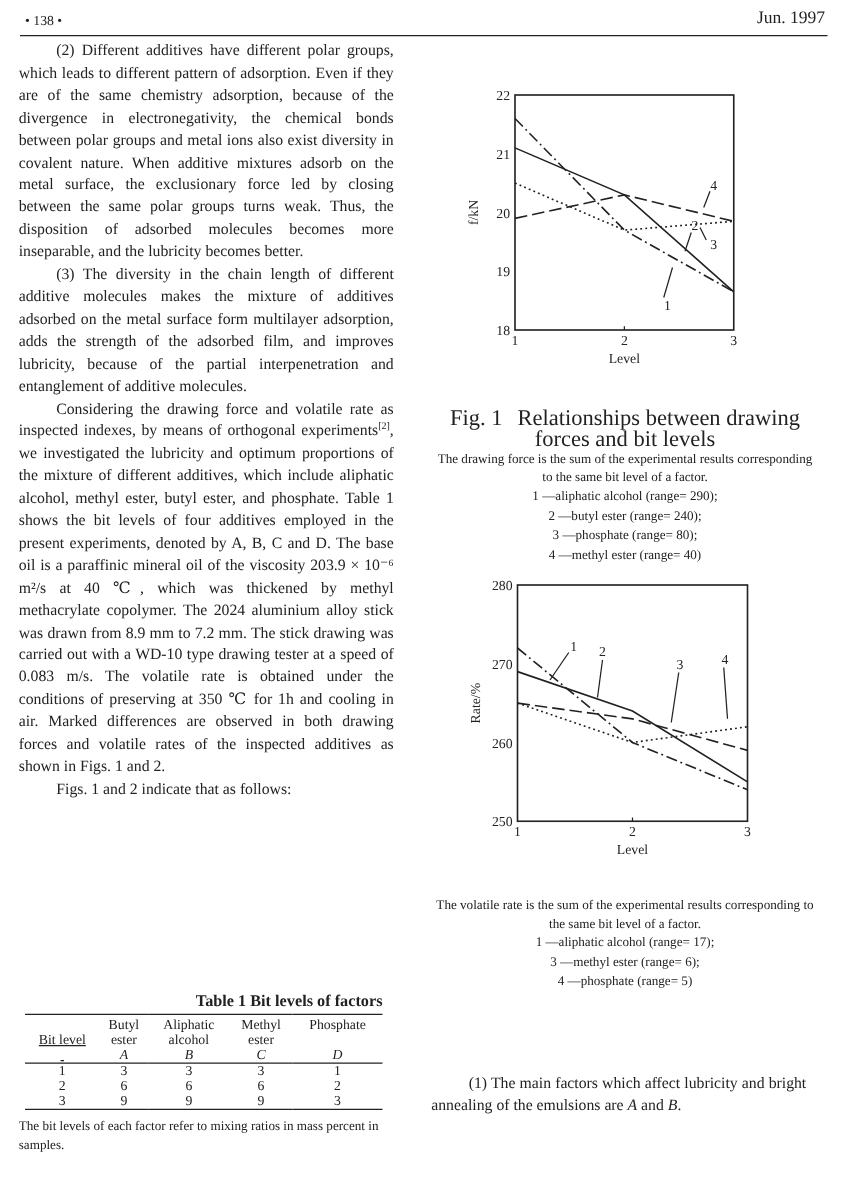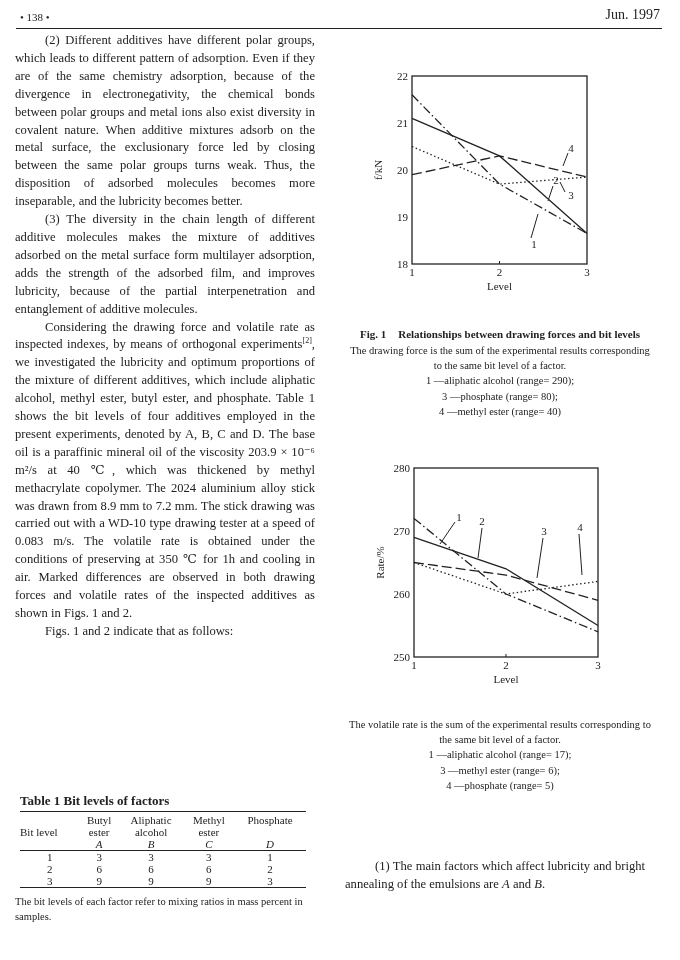--- a/index.html
+++ b/index.html
@@ -16,34 +16,34 @@
   .header .date { position: absolute; right: 2px; top: 7px; font-size: 14px; }
 
   .col-left { position: absolute; left: 15px; top: 32px; width: 300px; }
   .para {
     font-size: 12.6px; line-height: 17.9px; text-align: justify; margin: 0;
   }
   .para.indent { text-indent: 30px; }
   .para sup { font-size: 8px; line-height: 0; }
 
   .table-wrap { position: absolute; left: 20px; top: 793px; width: 286px; }
-  .table-title { text-align: left; font-weight: bold; font-size: 13px; margin-bottom: 2px; }
+  .table-title { text-align: right; font-weight: bold; font-size: 13px; margin-bottom: 2px; }
   table.bits { width: 100%; border-collapse: collapse; font-size: 11px; }
   table.bits thead tr:first-child th { border-top: 1.5px solid #222; }
   table.bits th { font-weight: normal; line-height: 12px; padding: 2px 0 0 0; vertical-align: bottom; text-align: center; }
   table.bits th .sym { font-style: italic; display: block; }
   table.bits thead { border-bottom: 1.5px solid #222; }
   table.bits td { text-align: center; line-height: 12px; padding: 0; }
   table.bits tbody tr:last-child td { border-bottom: 1.5px solid #222; }
   .table-note { position: absolute; left: 15px; top: 894px; width: 305px; font-size: 10.5px; line-height: 15px; }
 
   .fig { position: absolute; }
   .fig svg text { font-family: "Liberation Serif", "DejaVu Serif", serif; fill: #222; }
   .caption { position: absolute; left: 345px; width: 310px; text-align: center; }
-  .caption .cap-title { font-weight: bold; font-size: 11px; line-height: 17px; }
+  .caption .cap-title { font-weight: normal; font-size: 18px; line-height: 17px; }
   .caption .cap-title .figno { margin-right: 12px; }
   .caption .cap-note { font-size: 10.5px; line-height: 15px; }
   .caption .legend-line { font-size: 10.5px; line-height: 15.5px; }
 
   .col-right-text { position: absolute; left: 345px; top: 858px; width: 300px; }
   .para i { font-style: italic; }
 </style>
 </head>
 <body>
 
@@ -57,21 +57,21 @@
   <p class="para indent">(3) The diversity in the chain length of different additive molecules makes the mixture of additives adsorbed on the metal surface form multilayer adsorption, adds the strength of the adsorbed film, and improves lubricity, because of the partial interpenetration and entanglement of additive molecules.</p>
   <p class="para indent"><span>Considering the drawing force and volatile rate as inspected indexes, by means of orthogonal experiments</span><sup>[2]</sup><span>, we investigated the lubricity and optimum proportions of the mixture of different additives, which include aliphatic alcohol, methyl ester, butyl ester, and phosphate. Table 1 shows the bit levels of four additives employed in the present experiments, denoted by A, B, C and D. The base oil is a paraffinic mineral oil of the viscosity 203.9 × 10⁻⁶ m²/s at 40 ℃, which was thickened by methyl methacrylate copolymer. The 2024 aluminium alloy stick was drawn from 8.9 mm to 7.2 mm. The stick drawing was carried out with a WD-10 type drawing tester at a speed of 0.083 m/s. The volatile rate is obtained under the conditions of preserving at 350 ℃ for 1h and cooling in air. Marked differences are observed in both drawing forces and volatile rates of the inspected additives as shown in Figs. 1 and 2.</span></p>
   <p class="para indent">Figs. 1 and 2 indicate that as follows:</p>
 </div>
 
 <div class="table-wrap">
   <div class="table-title">Table 1   Bit levels of factors</div>
   <table class="bits">
     <thead>
       <tr>
-        <th style="text-align:left;"><span>Bit level</span><br>&nbsp;</th>
+        <th style="text-align:center;text-decoration:underline;"><span>Bit level</span><br>&nbsp;</th>
         <th><span>Butyl</span><br><span>ester</span><span class="sym">A</span></th>
         <th><span>Aliphatic</span><br><span>alcohol</span><span class="sym">B</span></th>
         <th><span>Methyl</span><br><span>ester</span><span class="sym">C</span></th>
         <th><span>Phosphate</span><br>&nbsp;<span class="sym">D</span></th>
       </tr>
     </thead>
     <tbody>
       <tr>
         <td>1</td>
           <td>3</td>
@@ -124,20 +124,21 @@
       <polyline points="52,108.70000000000007 139.5,89.89999999999996 227,111.04999999999993" fill="none" stroke="#222" stroke-width="1.3" stroke-dasharray="10,4"></polyline>
       <line x1="203" y1="100" x2="208" y2="87" stroke="#222" stroke-width="1"></line>
       <text x="211" y="86" text-anchor="middle" font-size="11">4</text>
     </svg>
 </div>
 
 <div class="caption" style="top:326px;">
   <div class="cap-title"><span class="figno">Fig. 1</span><span>Relationships between drawing forces and bit levels</span></div>
   <div class="cap-note">The drawing force is the sum of the experimental results corresponding to the same bit level of a factor.</div>
   <div class="legend-line">1 —aliphatic alcohol (range= 290);</div>
+  <div class="legend-line">2 —butyl ester (range= 240);</div>
   <div class="legend-line">3 —phosphate (range= 80);</div>
   <div class="legend-line">4 —methyl ester (range= 40)</div>
 </div>
 
 <div class="fig" style="left:360px; top:458px;">
   <svg id="fig2svg" width="260" height="235">
       <rect x="54" y="10" width="184" height="189" fill="none" stroke="#222" stroke-width="1.3"></rect>
       <text x="50" y="203" text-anchor="end" font-size="11">250</text>
       <text x="50" y="140" text-anchor="end" font-size="11">260</text>
       <text x="50" y="77" text-anchor="end" font-size="11">270</text>

